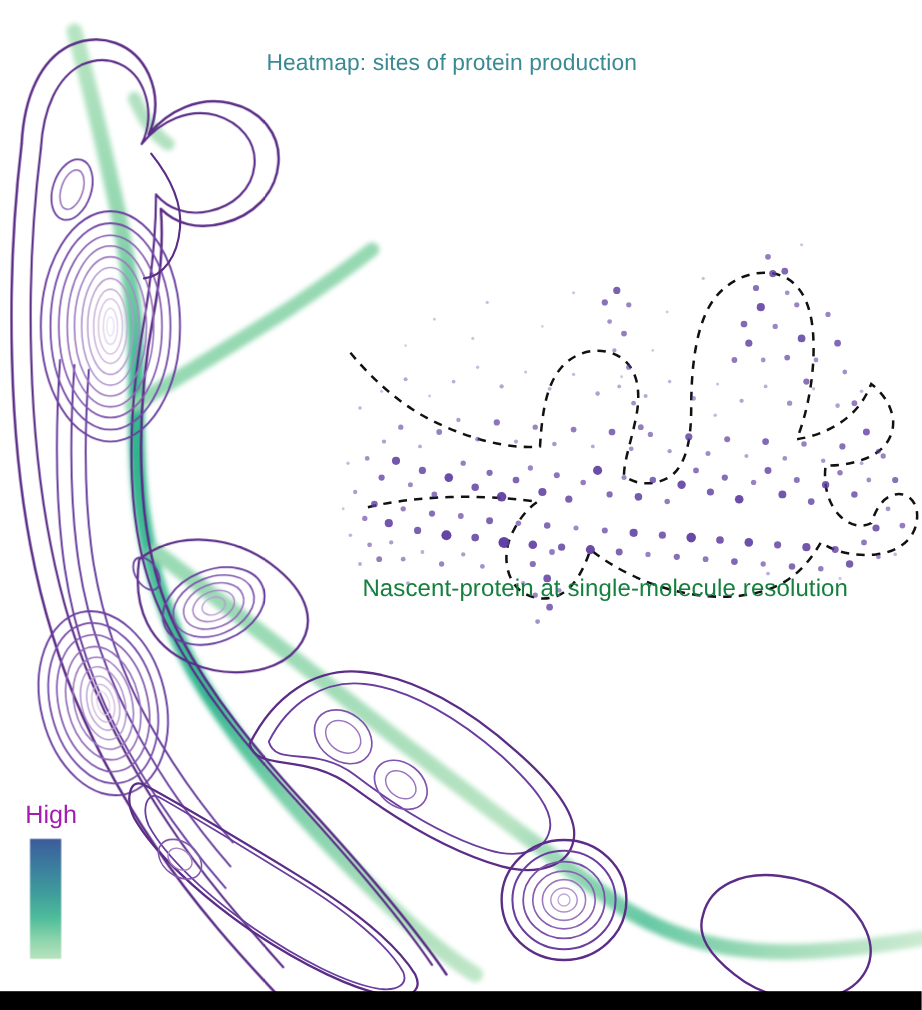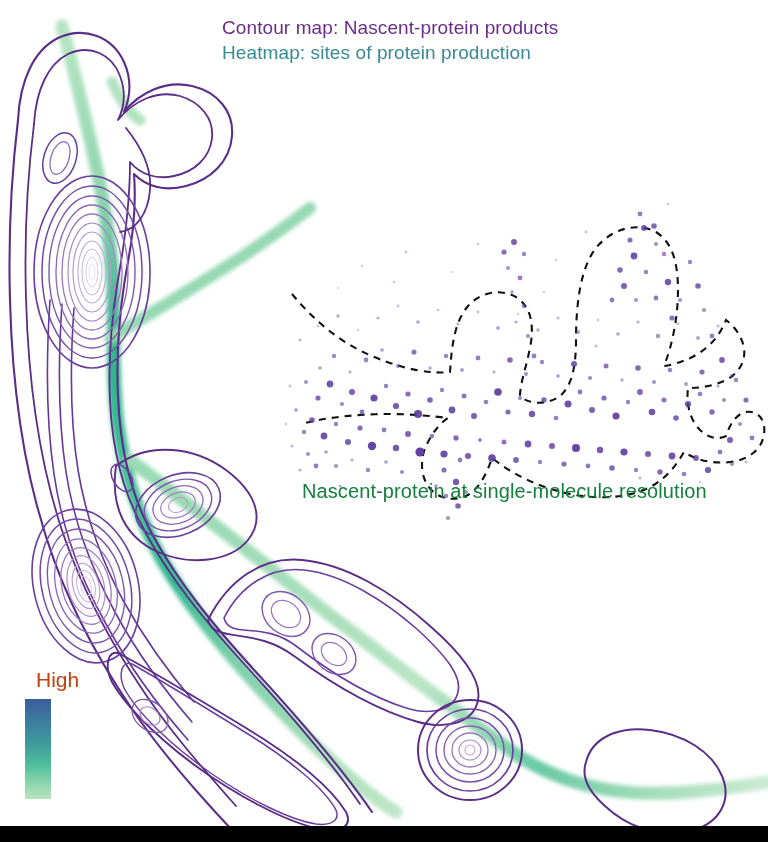--- a/index.html
+++ b/index.html
@@ -20,21 +20,21 @@
     letter-spacing:0.1px;
   }
   #legend-contour{left:222px;top:15px;}
   #legend-heatmap{left:222px;top:40px;}
   #scatter-caption{
     position:absolute;left:302px;top:478px;
     font-size:20px;line-height:26px;white-space:nowrap;letter-spacing:0.1px;
   }
 
   #colorbar-group{position:absolute;left:20px;top:668px;width:110px;height:160px;}
-  #colorbar-high-label{position:absolute;left:16px;top:0px;font-size:21px;color:#c2410c;line-height:24px;}
+  #colorbar-high-label{position:absolute;left:1px;top:0px;font-size:21px;color:#a21caf;line-height:24px;}
   #colorbar-low-label{position:absolute;left:4px;top:136px;font-size:21px;color:#111111;line-height:24px;margin-top:23px;}
 
   #bottom-bar{position:absolute;left:0;top:826px;width:768px;height:16px;background:#000000;}
 </style>
 </head>
 <body>
 
 <div id="figure-root">
 
   <svg id="figure-canvas" viewBox="0 0 768 842" xmlns="http://www.w3.org/2000/svg">
@@ -428,21 +428,20 @@
         <circle cx="640" cy="478" r="1.6" opacity="0.4"></circle>
           <circle cx="700" cy="482" r="1.3" opacity="0.3"></circle>
         <circle cx="746" cy="462" r="1.5" opacity="0.36"></circle>
           <circle cx="668" cy="204" r="1.3" opacity="0.3"></circle>
       </g>
     </g>
 
     <rect id="colorbar-rect" x="25" y="699" width="26" height="100" fill="url(#cbar-grad)"></rect>
   </svg>
 
-  <div class="legend-line" id="legend-contour" style="color:#6B2D8C;">Contour map: Nascent-protein products</div>
 
   <div class="legend-line" id="legend-heatmap" style="color:#3A8A94;">Heatmap: sites of protein production</div>
 
   <div id="scatter-caption" style="color:#15803d;">Nascent-protein at single-molecule resolution</div>
 
   <div id="colorbar-group">
     <div id="colorbar-high-label">High</div>
     <div id="colorbar-low-label">Low</div>
   </div>
 

